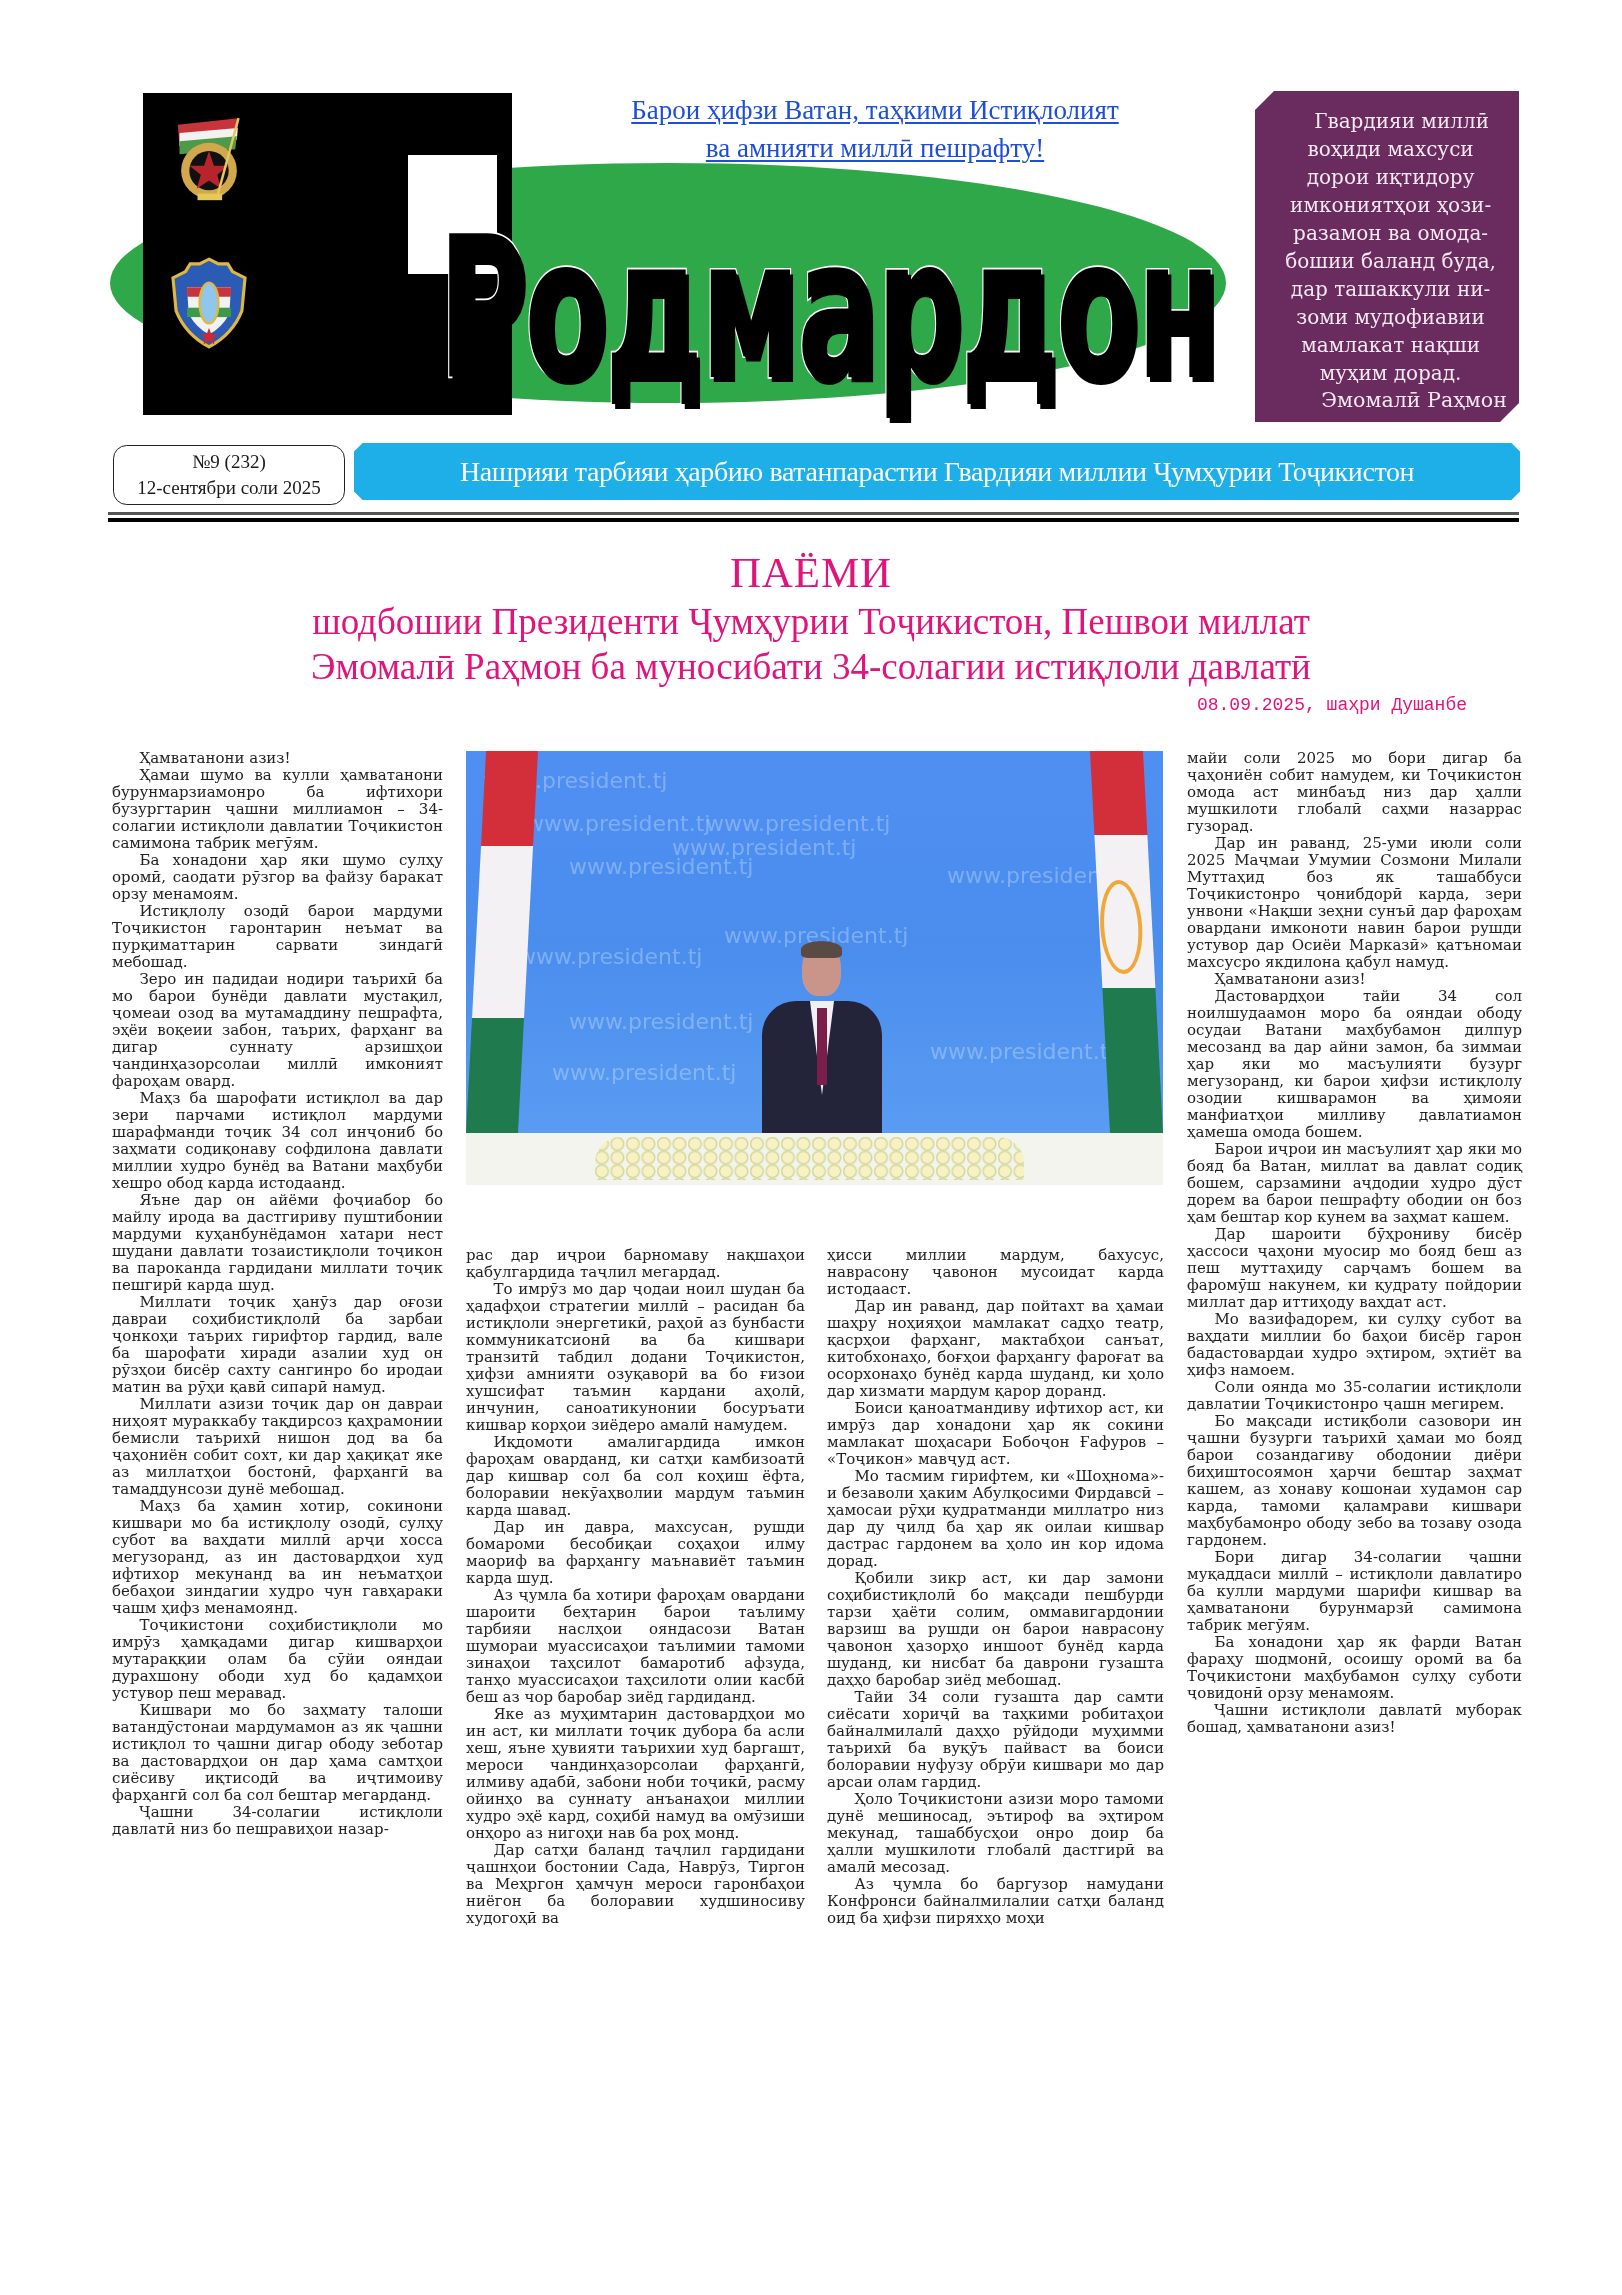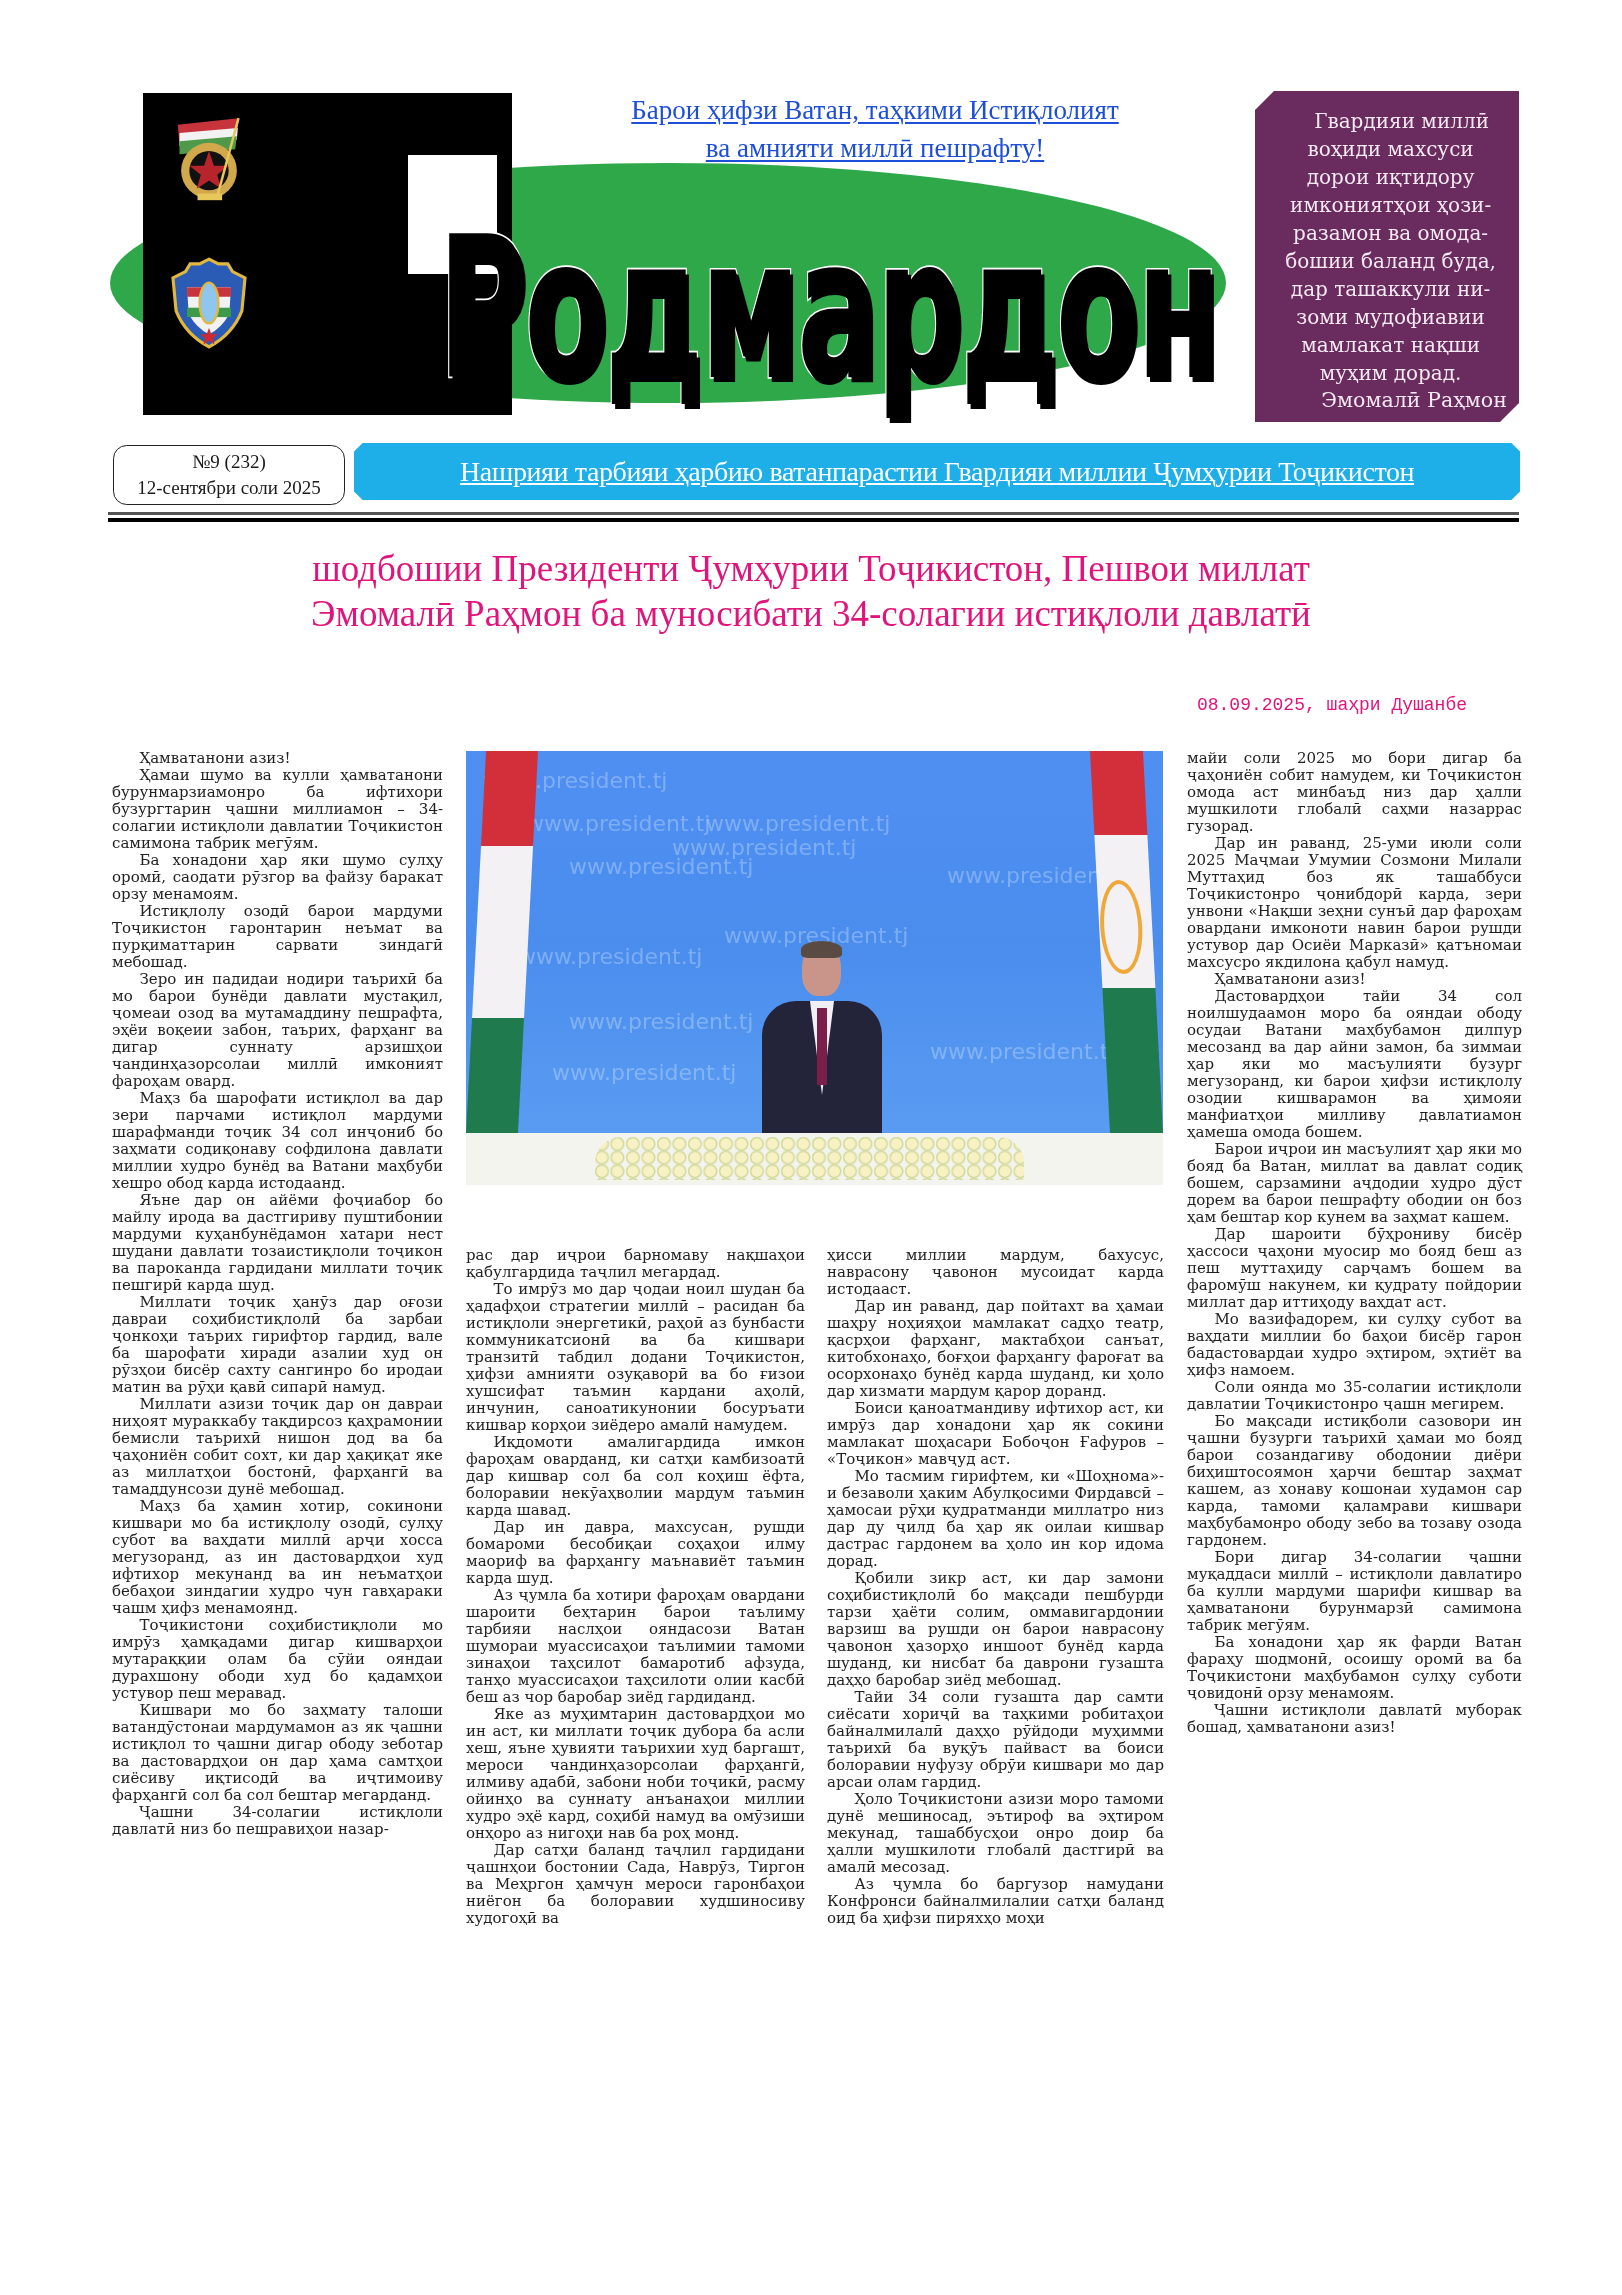--- a/index.html
+++ b/index.html
@@ -35,21 +35,21 @@
   .quote-text .indent { padding-left: 22px; }
   .quote-author { position: absolute; left: 0; right: 12px; top: 297px; text-align: right;
                   font-size: 20.6px; font-family: "DejaVu Serif", serif; }
 
   .issue-badge { position: absolute; left: 113px; top: 445px; width: 232px; height: 60px;
                  border: 1.7px solid #222; border-radius: 13.7px; text-align: center;
                  font-family: "Liberation Serif", serif; font-size: 19px; line-height: 26px; padding-top: 3.4px; box-sizing: border-box; }
   .banner { position: absolute; left: 354px; top: 443px; width: 1166px; height: 57px; background: #1eaee8;
             clip-path: polygon(8.6px 0, calc(100% - 8.6px) 0, 100% 8.6px, 100% calc(100% - 8.6px), calc(100% - 8.6px) 100%, 8.6px 100%, 0 calc(100% - 8.6px), 0 8.6px);
             color: #fff; font-family: "Liberation Serif", serif; font-size: 28px; line-height: 57px; text-align: center;
-            letter-spacing: -0.4px; text-decoration: underline; }
+            letter-spacing: -0.4px; }
   .rule-thin { position: absolute; left: 108px; top: 512px; width: 1411px; height: 2.6px; background: #555; }
   .rule-thick { position: absolute; left: 108px; top: 518px; width: 1411px; height: 4.3px; background: #000; }
 
   
   .headline { position: absolute; left: 137px; top: 546px; width: 1348px; text-align: center;
               color: #e0147a; font-family: "Liberation Serif", serif; }
   .kicker { font-size: 43px; line-height: 53px; letter-spacing: 0.9px; }
   .hl-line { font-size: 37px; line-height: 45px; }
   .dateline { position: absolute; right: 155px; top: 695px; color: #e0147a; font-family: Liberation Mono, monospace;
               font-size: 18px; }
@@ -142,20 +142,21 @@
     <div>№9 (232)</div>
     <div>12-сентябри соли 2025</div>
   </div>
   <div class="banner">Нашрияи тарбияи ҳарбию ватанпарастии Гвардияи миллии Ҷумҳурии Тоҷикистон</div>
 
   <div class="rule-thin"></div>
   <div class="rule-thick"></div>
 </header>
 
 <section class="headline">
+  <div class="kicker">ПАЁМИ</div>
   <div class="hl-line">шодбошии Президенти Ҷумҳурии Тоҷикистон, Пешвои миллат</div>
   <div class="hl-line">Эмомалӣ Раҳмон ба муносибати 34-солагии  истиқлоли давлатӣ</div>
 </section>
 <div class="dateline">08.09.2025, шаҳри Душанбе</div>
 
 <figure class="photo" style="margin:0;">
   <div class="wm" style="left:17px;top:17px;">www.president.tj</div>
   <div class="wm" style="left:60px;top:60px;">www.president.tj</div>
   <div class="wm" style="left:240px;top:60px;">www.president.tj</div>
   <div class="wm" style="left:206px;top:84px;">www.president.tj</div>

